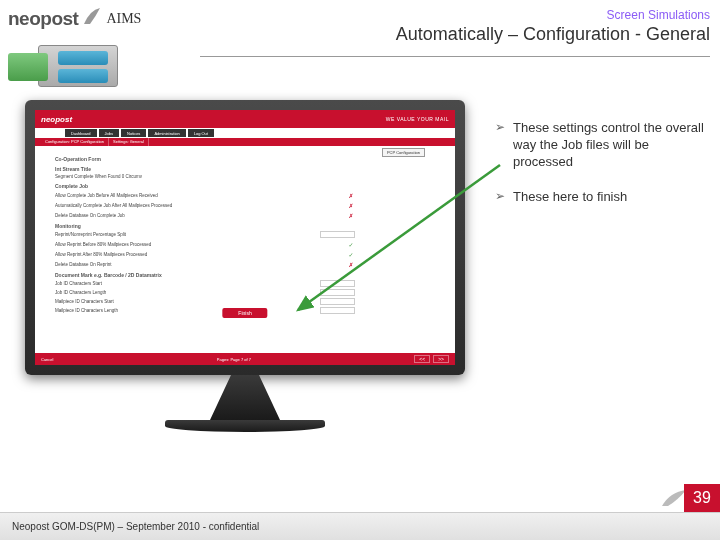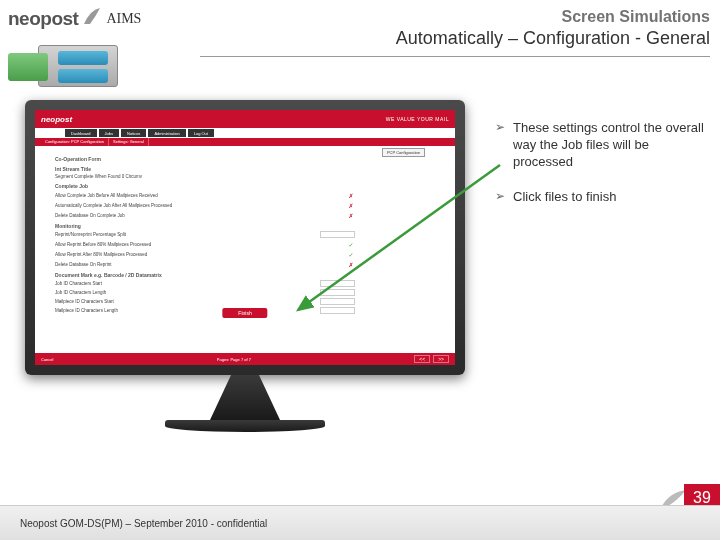--- a/index.html
+++ b/index.html
@@ -5,21 +5,21 @@
     * { margin: 0; padding: 0; box-sizing: border-box; }
     body { width: 720px; height: 540px; font-family: Verdana, Arial, sans-serif; background: #fff; position: relative; overflow: hidden; }
     
     .slide-header { position: absolute; top: 8px; left: 8px; right: 10px; display: flex; align-items: flex-start; }
     .logo-area { display: flex; align-items: center; gap: 4px; }
     .neopost-logo { font-size: 19px; font-weight: bold; color: #555; letter-spacing: -0.5px; }
     .logo-swoosh { width: 20px; height: 18px; position: relative; }
     .logo-swoosh svg { position: absolute; top: -4px; }
     .aims-label { font-size: 14px; color: #333; margin-left: 0; font-family: Verdana; }
     .header-right { margin-left: auto; text-align: right; }
-    .screen-sim { font-size: 16px; color: #737373; font-weight: bold; }
+    .screen-sim { font-size: 12px; color: #8b5cf6; }
     .admin-config { font-size: 18px; color: #333; margin-top: 2px; }
     .header-underline { position: absolute; top: 56px; left: 200px; right: 10px; height: 1px; background: #999; }
     
     .diagram-icon { position: absolute; top: 45px; left: 8px; width: 120px; height: 55px; }
     .diagram-icon .box { position: absolute; border-radius: 3px; }
     
     .monitor { position: absolute; top: 100px; left: 25px; width: 440px; height: 335px; }
     .monitor-bezel { width: 100%; height: 275px; background: linear-gradient(180deg, #4a4a4a 0%, #2a2a2a 100%); border-radius: 6px; padding: 10px; box-shadow: 0 4px 12px rgba(0,0,0,0.5); }
     .monitor-screen { width: 100%; height: 100%; background: #fff; position: relative; overflow: hidden; }
     .monitor-stand { width: 70px; height: 45px; background: linear-gradient(180deg, #3a3a3a, #1a1a1a); margin: 0 auto; clip-path: polygon(30% 0, 70% 0, 100% 100%, 0 100%); }
@@ -56,21 +56,21 @@
     
     .bullets { position: absolute; top: 120px; left: 495px; width: 210px; font-size: 13px; color: #333; line-height: 1.3; }
     .bullet-item { display: flex; margin-bottom: 18px; }
     .bullet-marker { color: #666; margin-right: 8px; font-size: 12px; }
     .bullet-text { flex: 1; }
     
     .page-number { position: absolute; bottom: 28px; right: 0; background: #c8102e; color: #fff; font-size: 16px; width: 36px; height: 28px; display: flex; align-items: center; justify-content: center; }
     .page-number-shadow { position: absolute; bottom: 32px; right: 30px; width: 30px; height: 20px; }
     .page-number-shadow svg { width: 100%; height: 100%; }
     
-    .bottom-bar { position: absolute; bottom: 0; left: 0; right: 0; height: 35px; background: linear-gradient(180deg, #f0f0f0, #e0e0e0); border-top: 1px solid #ccc; display: flex; align-items: center; padding: 0 20px; }
+    .bottom-bar { position: absolute; bottom: 0; left: 0; right: 0; height: 28px; background: linear-gradient(180deg, #f0f0f0, #e0e0e0); border-top: 1px solid #ccc; display: flex; align-items: center; padding: 0 12px; }
     .footer-text { font-size: 10px; color: #333; }
   </style>
 </head>
 <body>
 
 <div class="slide-header">
   <div class="logo-area">
     <span class="neopost-logo">neopost</span>
     <span class="logo-swoosh">
       <svg width="22" height="22" viewBox="0 0 22 22">
@@ -190,21 +190,21 @@
   <line x1="210" y1="10" x2="8" y2="155" stroke="#3a9b3a" stroke-width="2.5" marker-end="url(#ah)"></line>
 </svg>
 
 <div class="bullets">
   <div class="bullet-item">
     <span class="bullet-marker">➢</span>
     <span class="bullet-text">These settings control the overall way the Job files will be processed</span>
   </div>
   <div class="bullet-item">
     <span class="bullet-marker">➢</span>
-    <span class="bullet-text">Click files to finish</span>
+    <span class="bullet-text">These here to finish</span>
   </div>
 </div>
 
 <div class="page-number-shadow">
   <svg viewBox="0 0 30 20">
       <path d="M2 18 Q10 4 26 2 Q18 12 8 18 Z" fill="#bbb"></path>
     </svg>
 </div>
 <div class="page-number">39</div>
 

